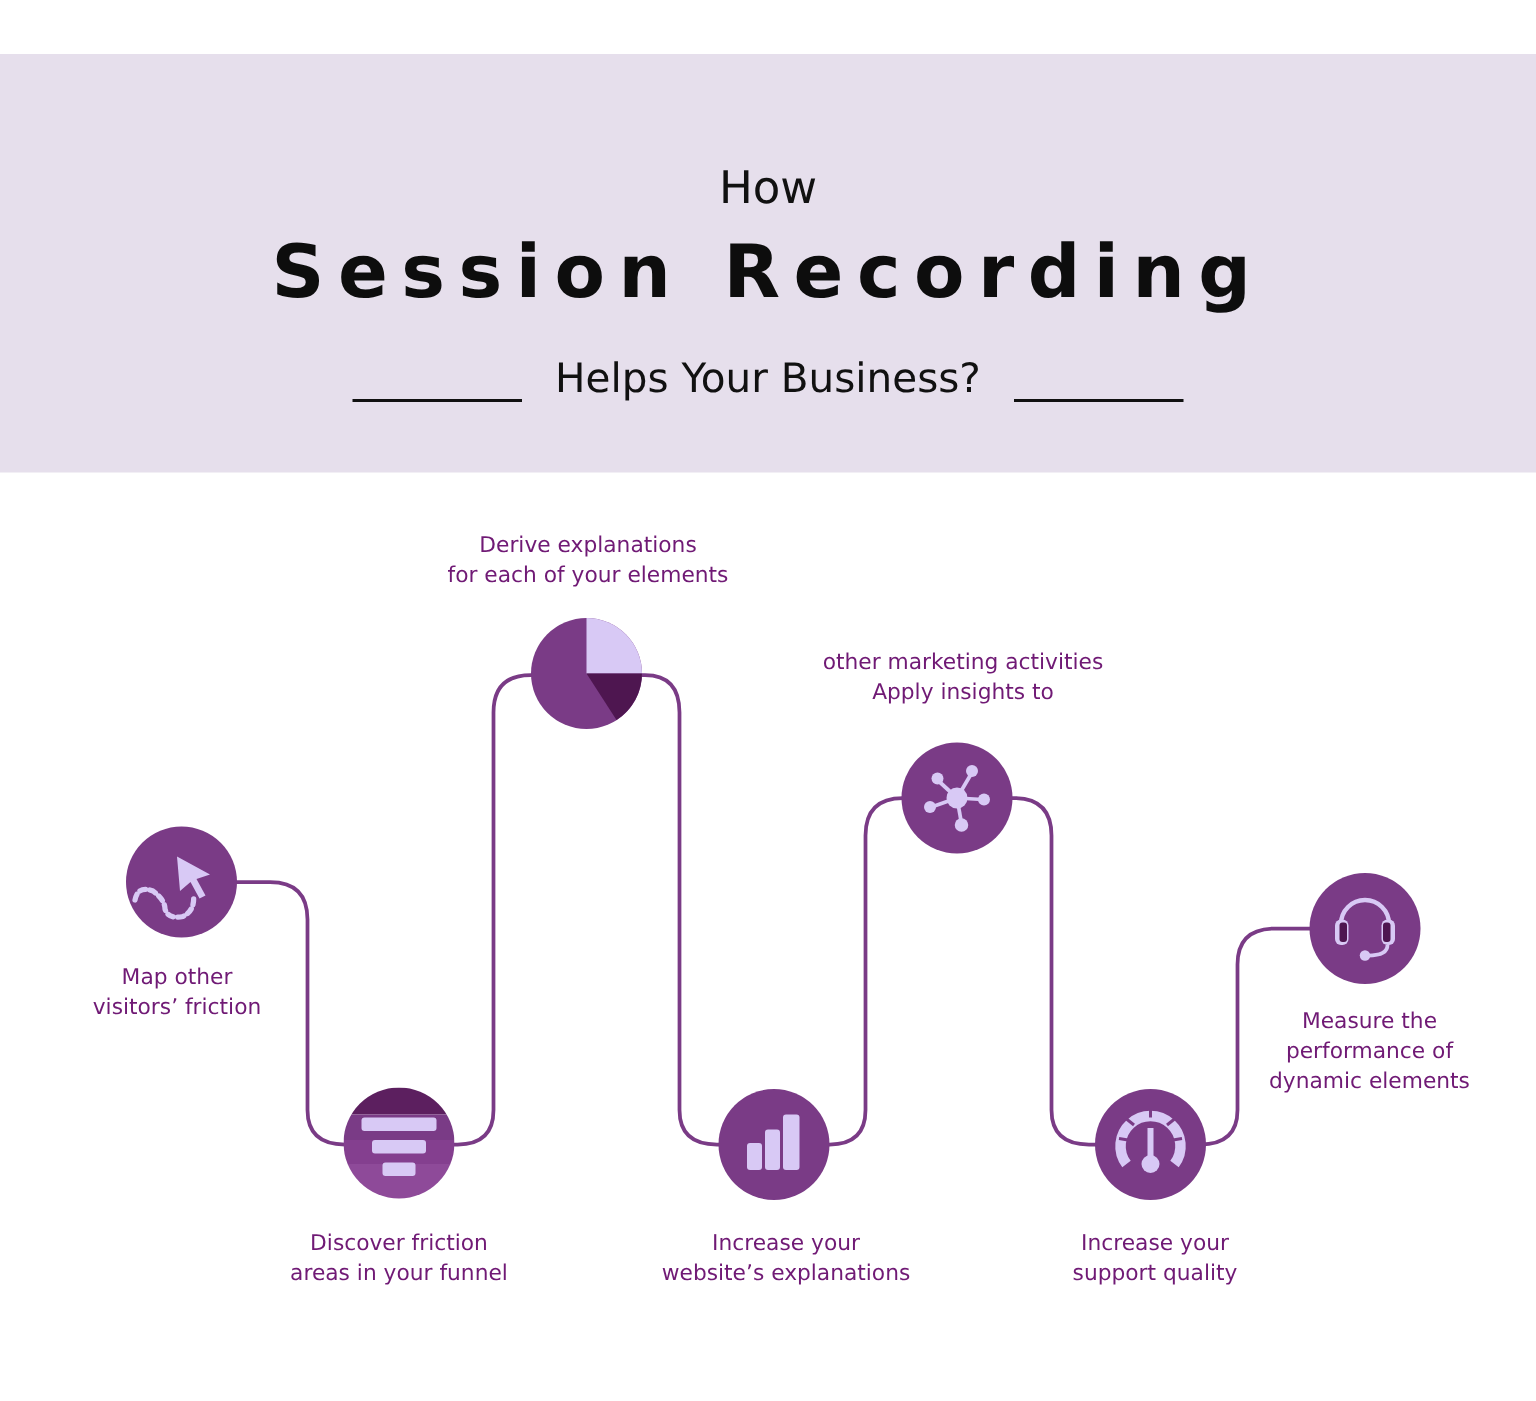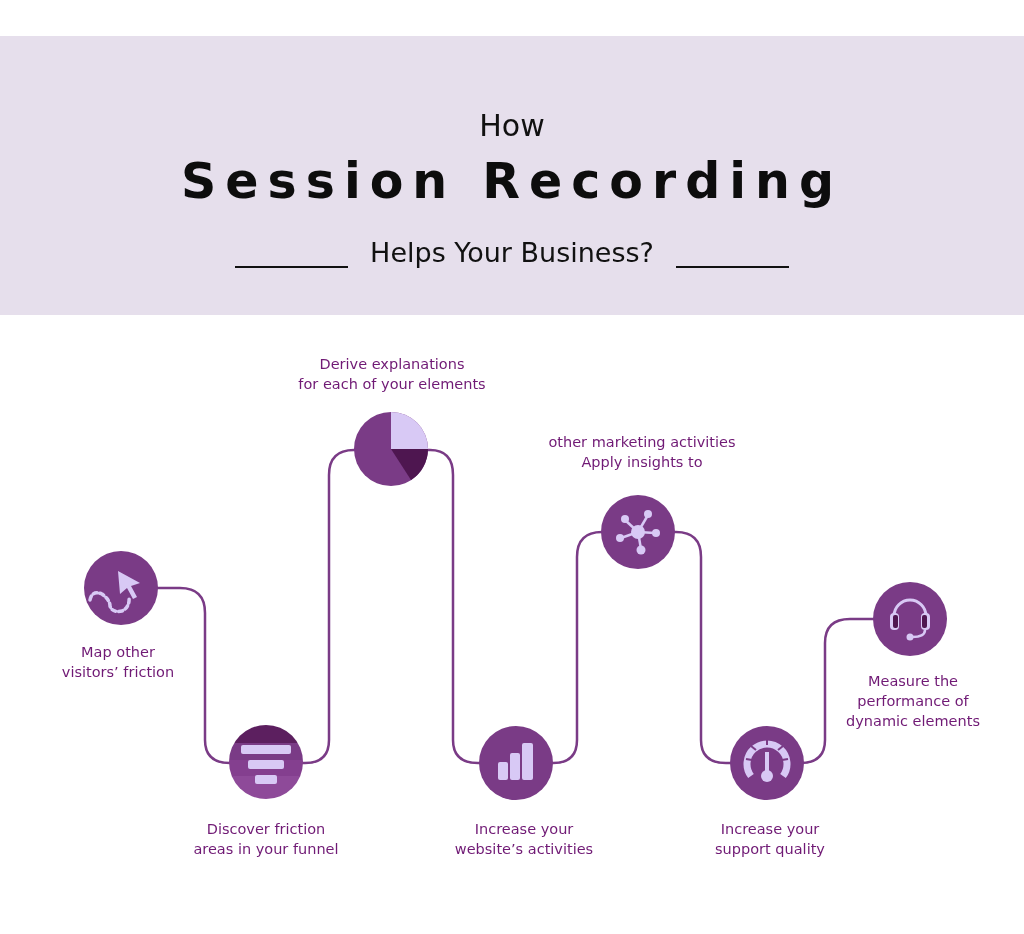--- a/index.html
+++ b/index.html
@@ -152,21 +152,21 @@
 <div class="label" style="left:176px; top:819px; width:180px;">
   <span>Discover friction</span>
   <span>areas in your funnel</span>
 </div>
 <div class="label" style="left:296px; top:354px; width:192px;">
   <span>Derive explanations</span>
   <span>for each of your elements</span>
 </div>
 <div class="label" style="left:434px; top:819px; width:180px;">
   <span>Increase your</span>
-  <span>website’s activities</span>
+  <span>website’s explanations</span>
 </div>
 <div class="label" style="left:540px; top:432px; width:204px;">
   <span>other marketing activities</span>
   <span>Apply insights to</span>
 </div>
 <div class="label" style="left:690px; top:819px; width:160px;">
   <span>Increase your</span>
   <span>support quality</span>
 </div>
 <div class="label" style="left:840px; top:671px; width:146px;">

